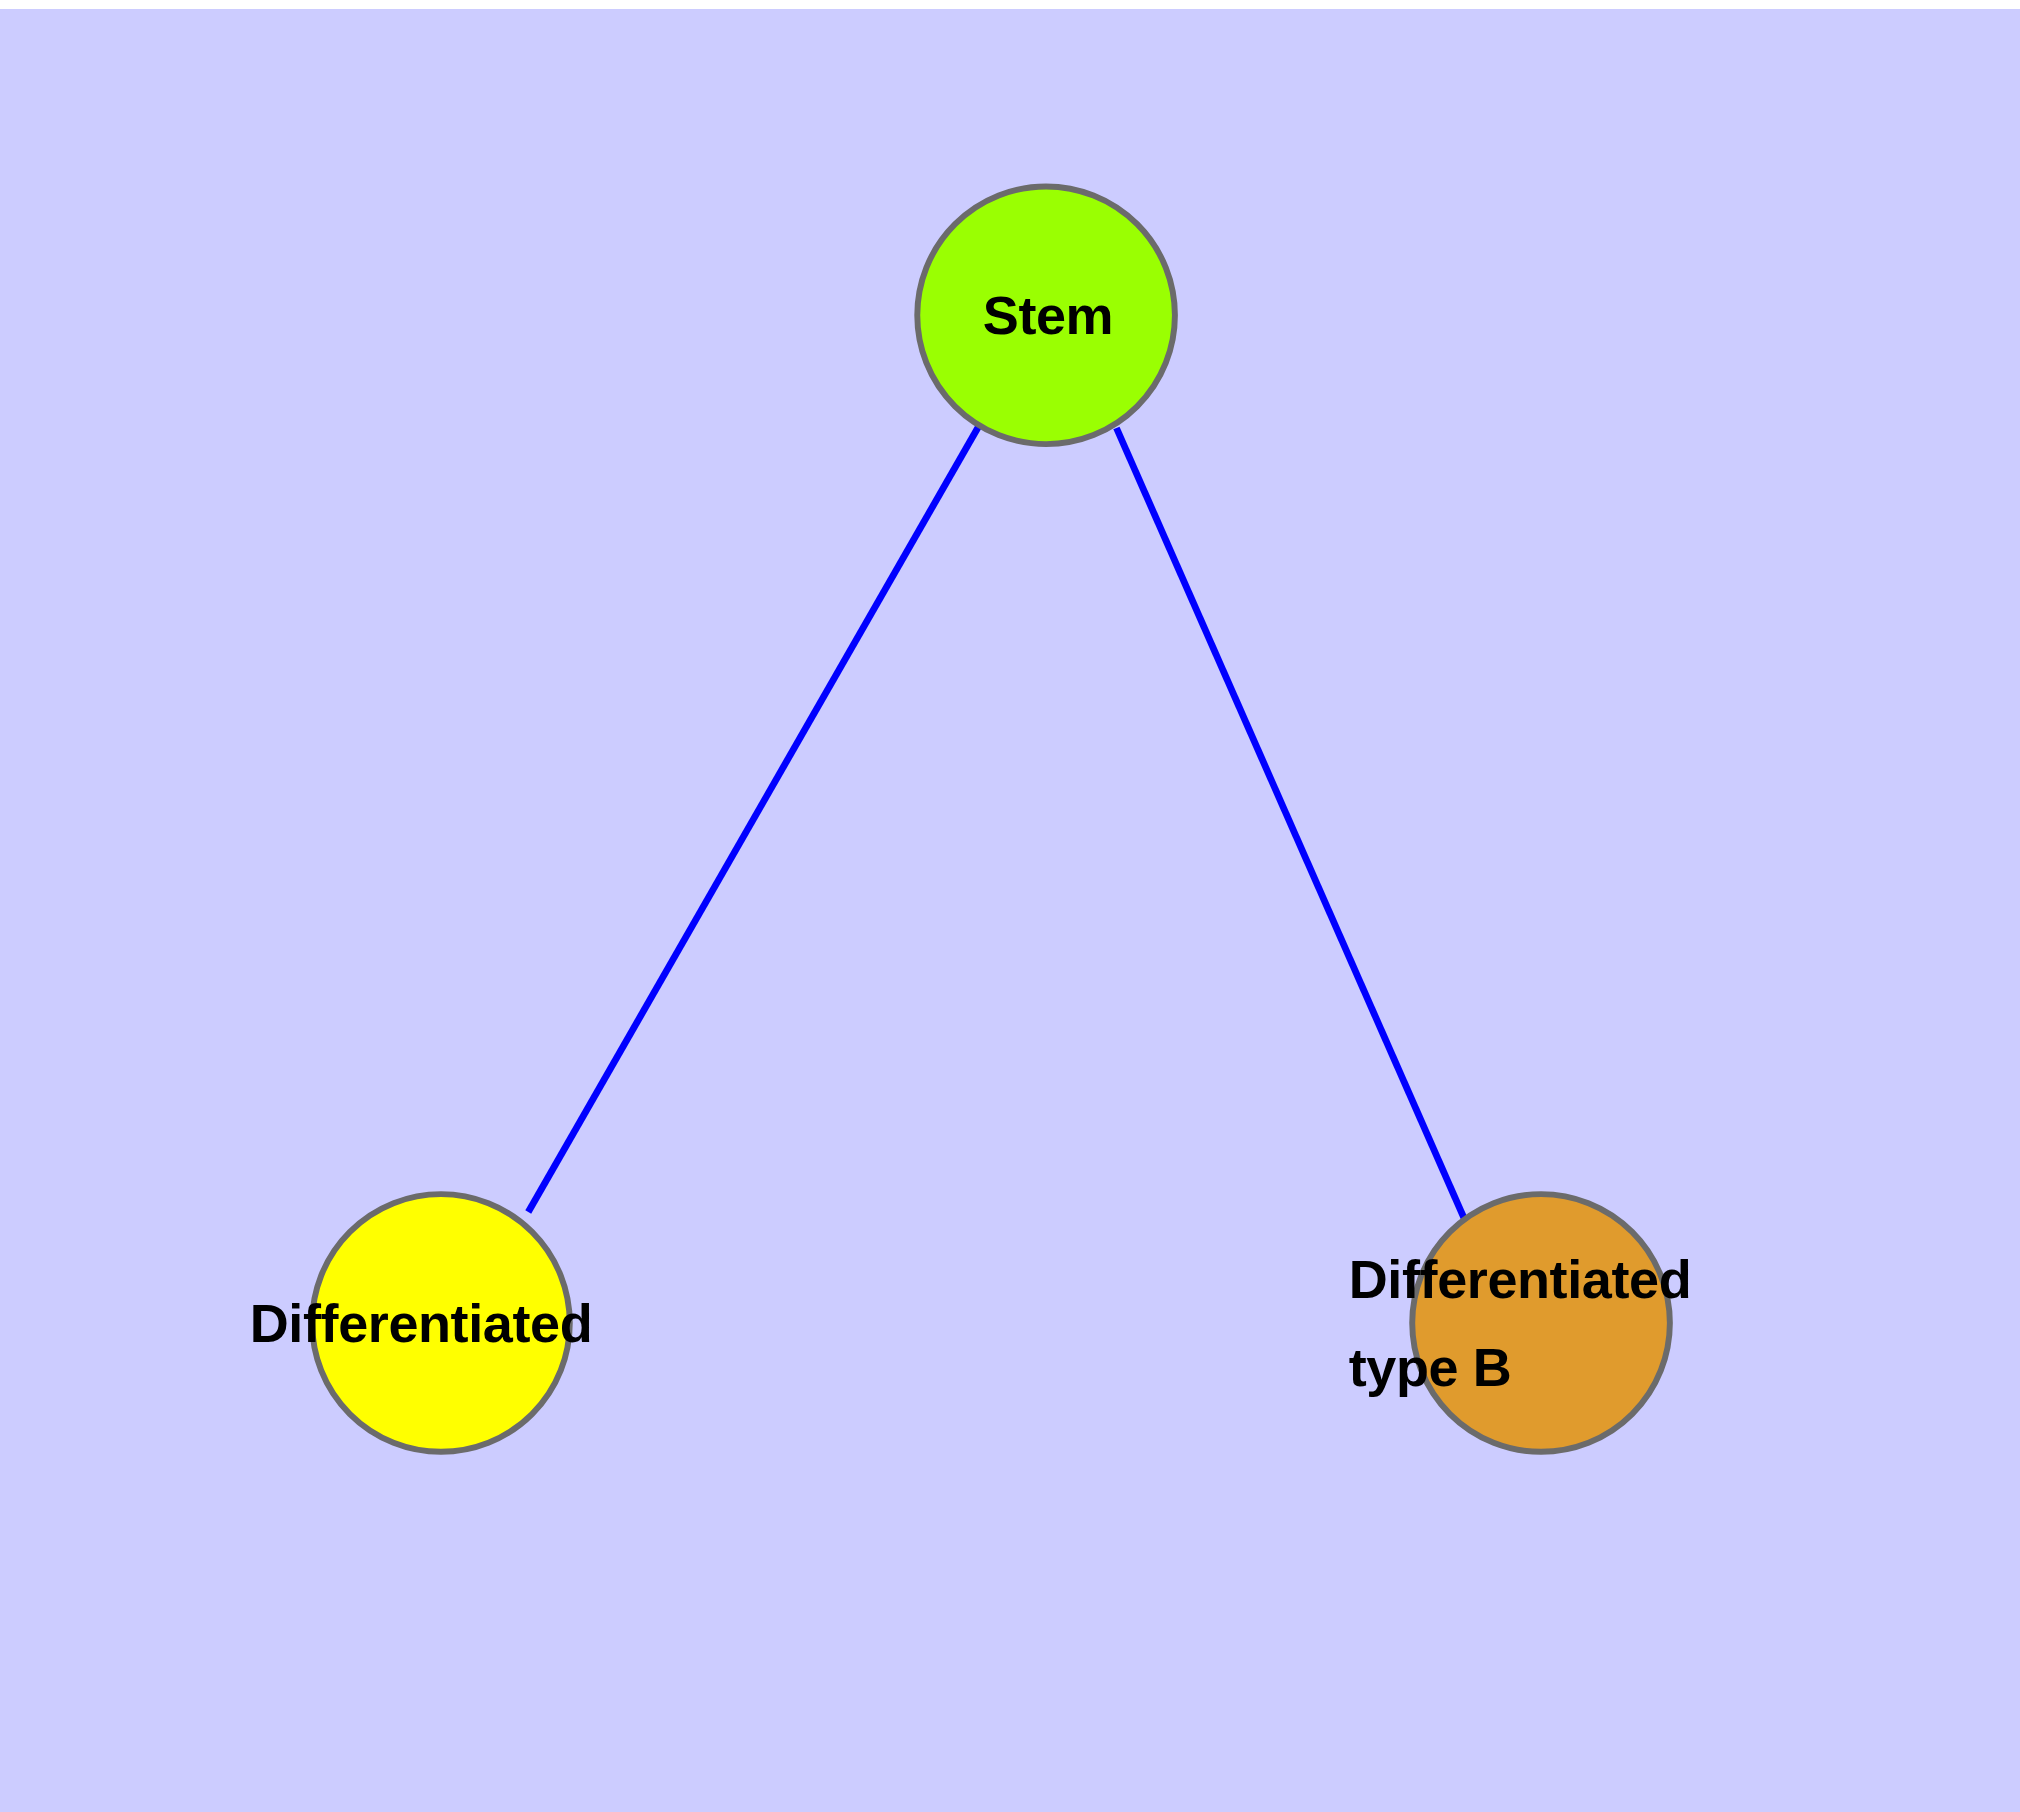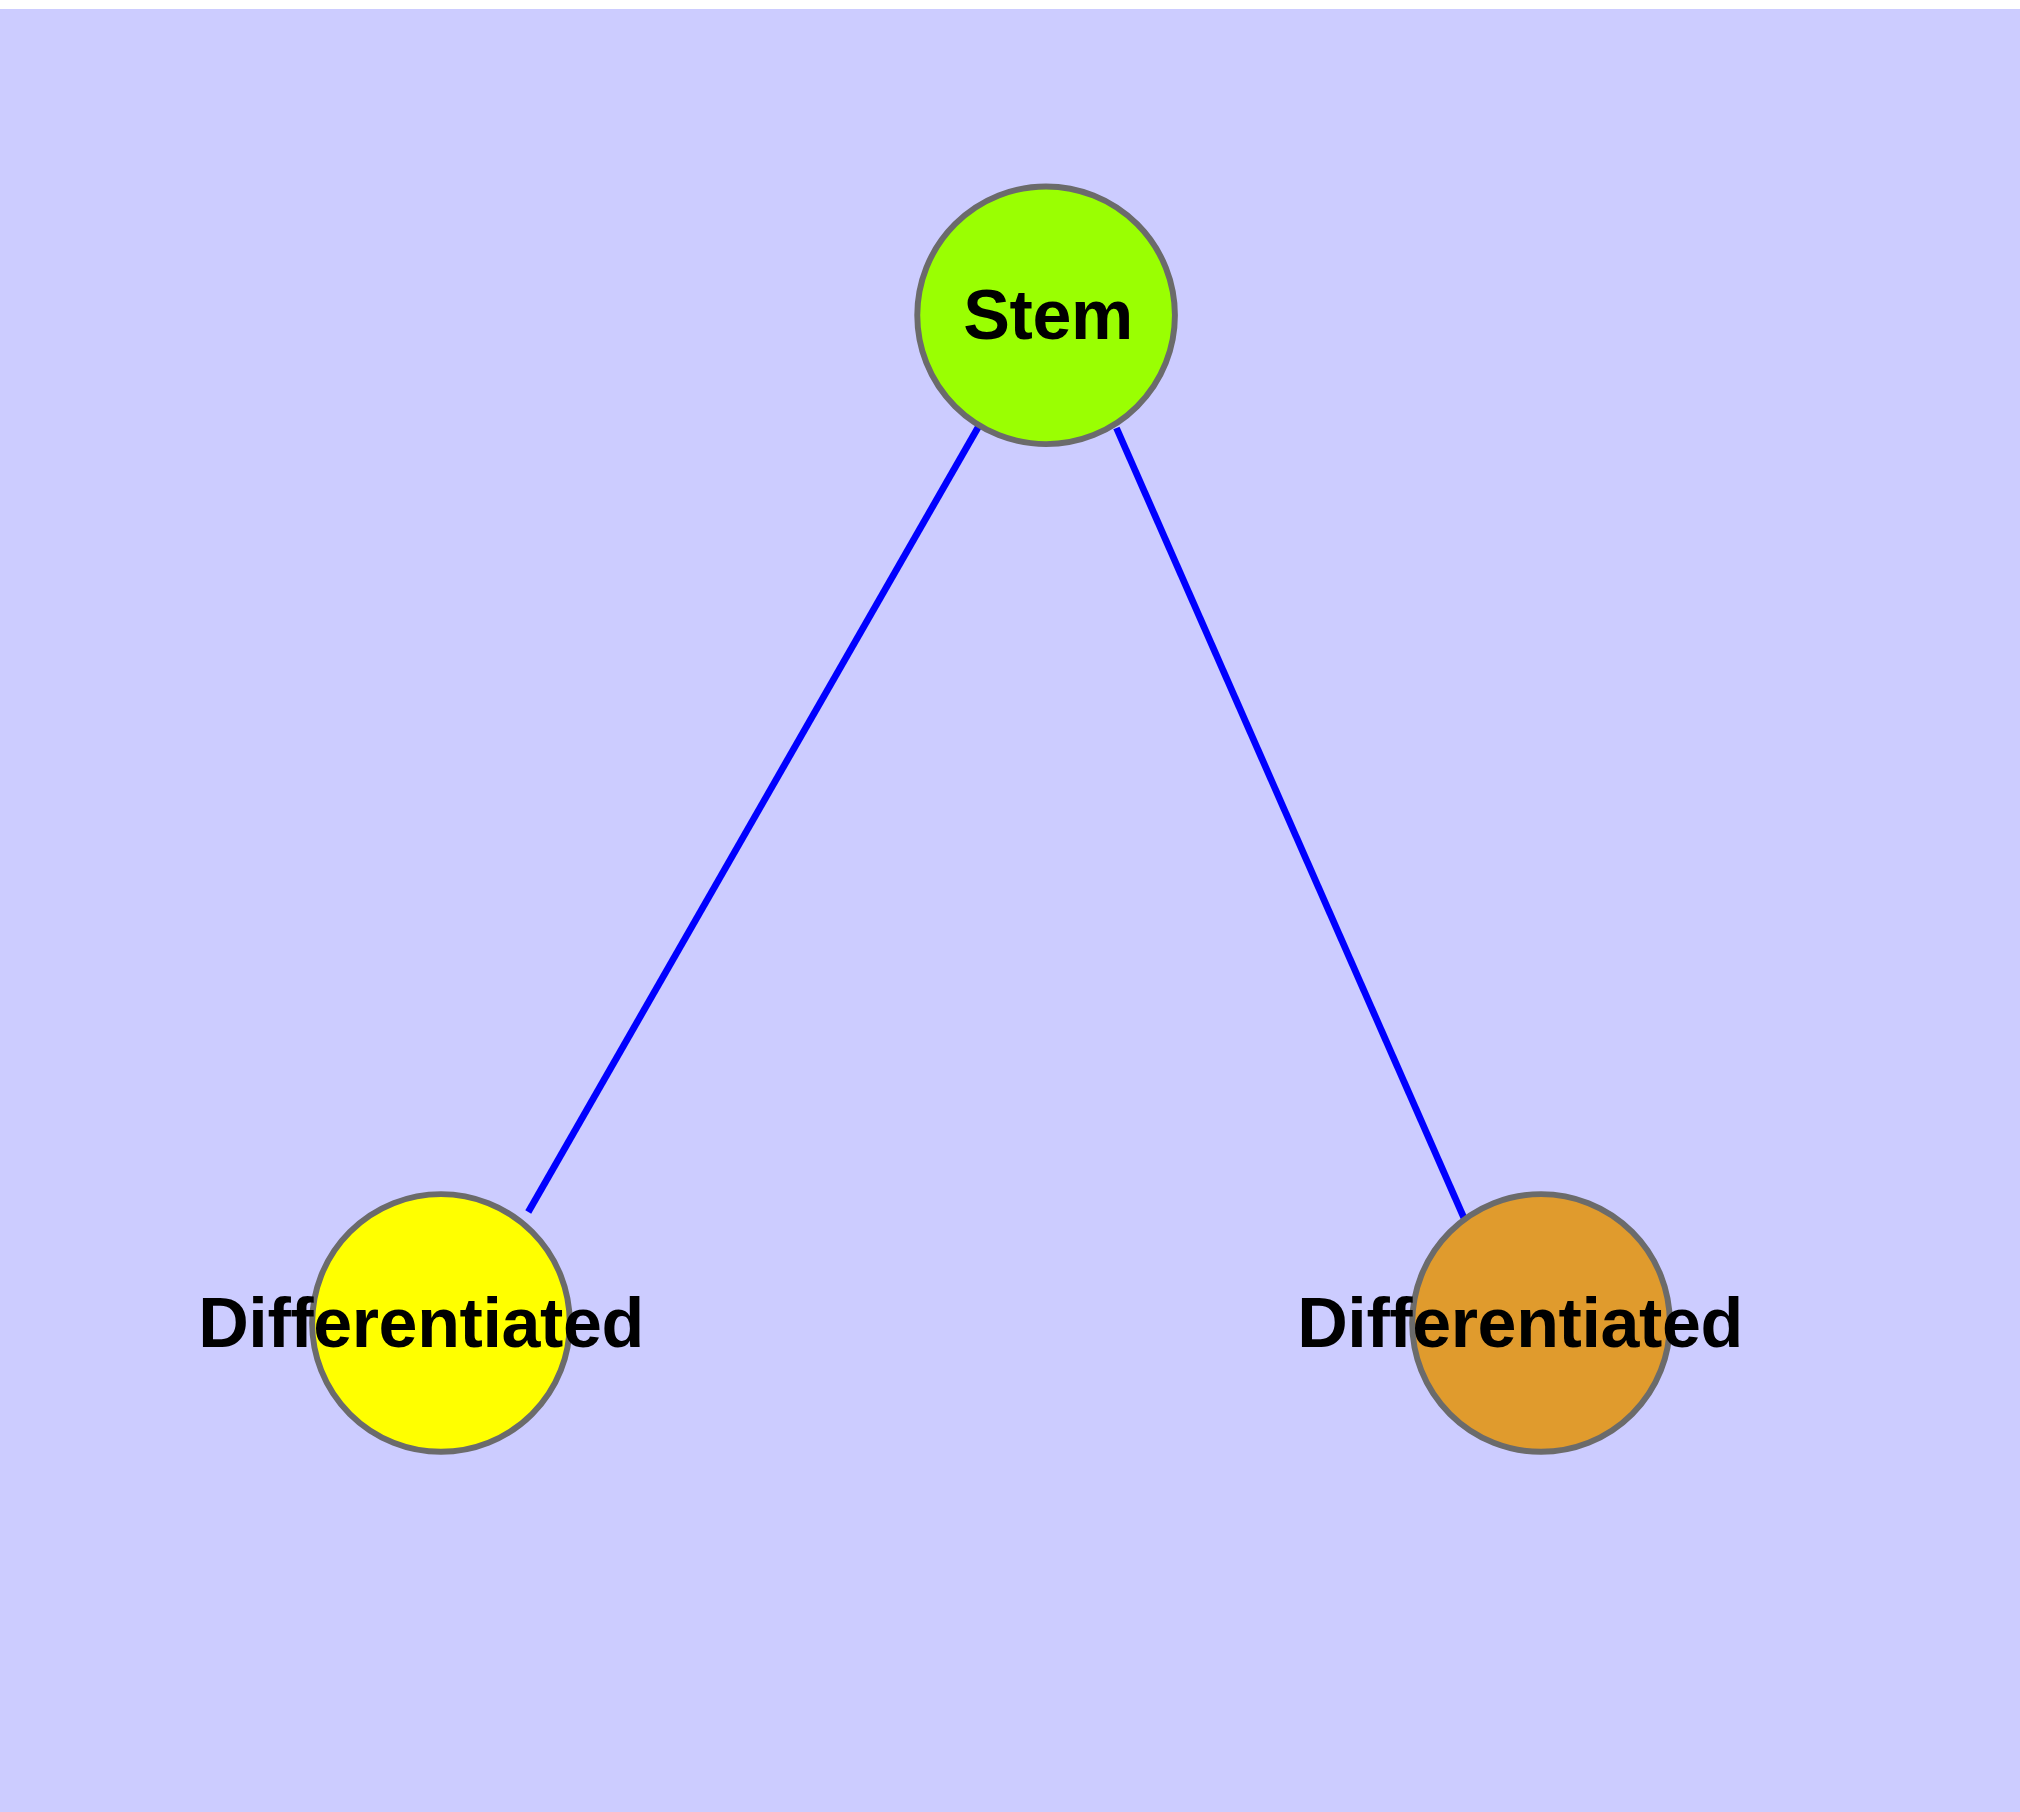--- a/index.html
+++ b/index.html
@@ -37,21 +37,21 @@
   .edge-line {
     stroke: #0000ff;
     stroke-width: 8;
     stroke-linecap: butt;
   }
   .node-label {
     position: absolute;
     color: #000000;
     font-family: "Liberation Sans", sans-serif;
     font-weight: bold;
-    font-size: 70px;
+    font-size: 54px;
     line-height: 88px;
     text-align: left;
     white-space: pre;
     letter-spacing: -0.4px;
     transform: translate(-50%, -50%);
     pointer-events: none;
   }
 </style>
 </head>
 <body>
@@ -69,16 +69,16 @@
       <circle class="node-circle" cx="1234" cy="372" r="152" fill="#9aff02"></circle>
       <circle class="node-circle" cx="520" cy="1561" r="152" fill="#ffff00"></circle>
       <circle class="node-circle" cx="1818" cy="1561" r="152" fill="#e09b2d"></circle>
     </g>
   </svg>
 
   <div class="node-label" style="left:1048px; top:315px;">Stem</div>
 
   <div class="node-label" style="left:421px; top:1323px;"><span>Differentiated</span><br></div>
 
-  <div class="node-label" style="left:1520px; top:1323px;"><span>Differentiated</span><br></div>
+  <div class="node-label" style="left:1520px; top:1323px;"><span>Differentiated</span><br><span>type B</span></div>
 
 </div>
 
 
 </body></html>

